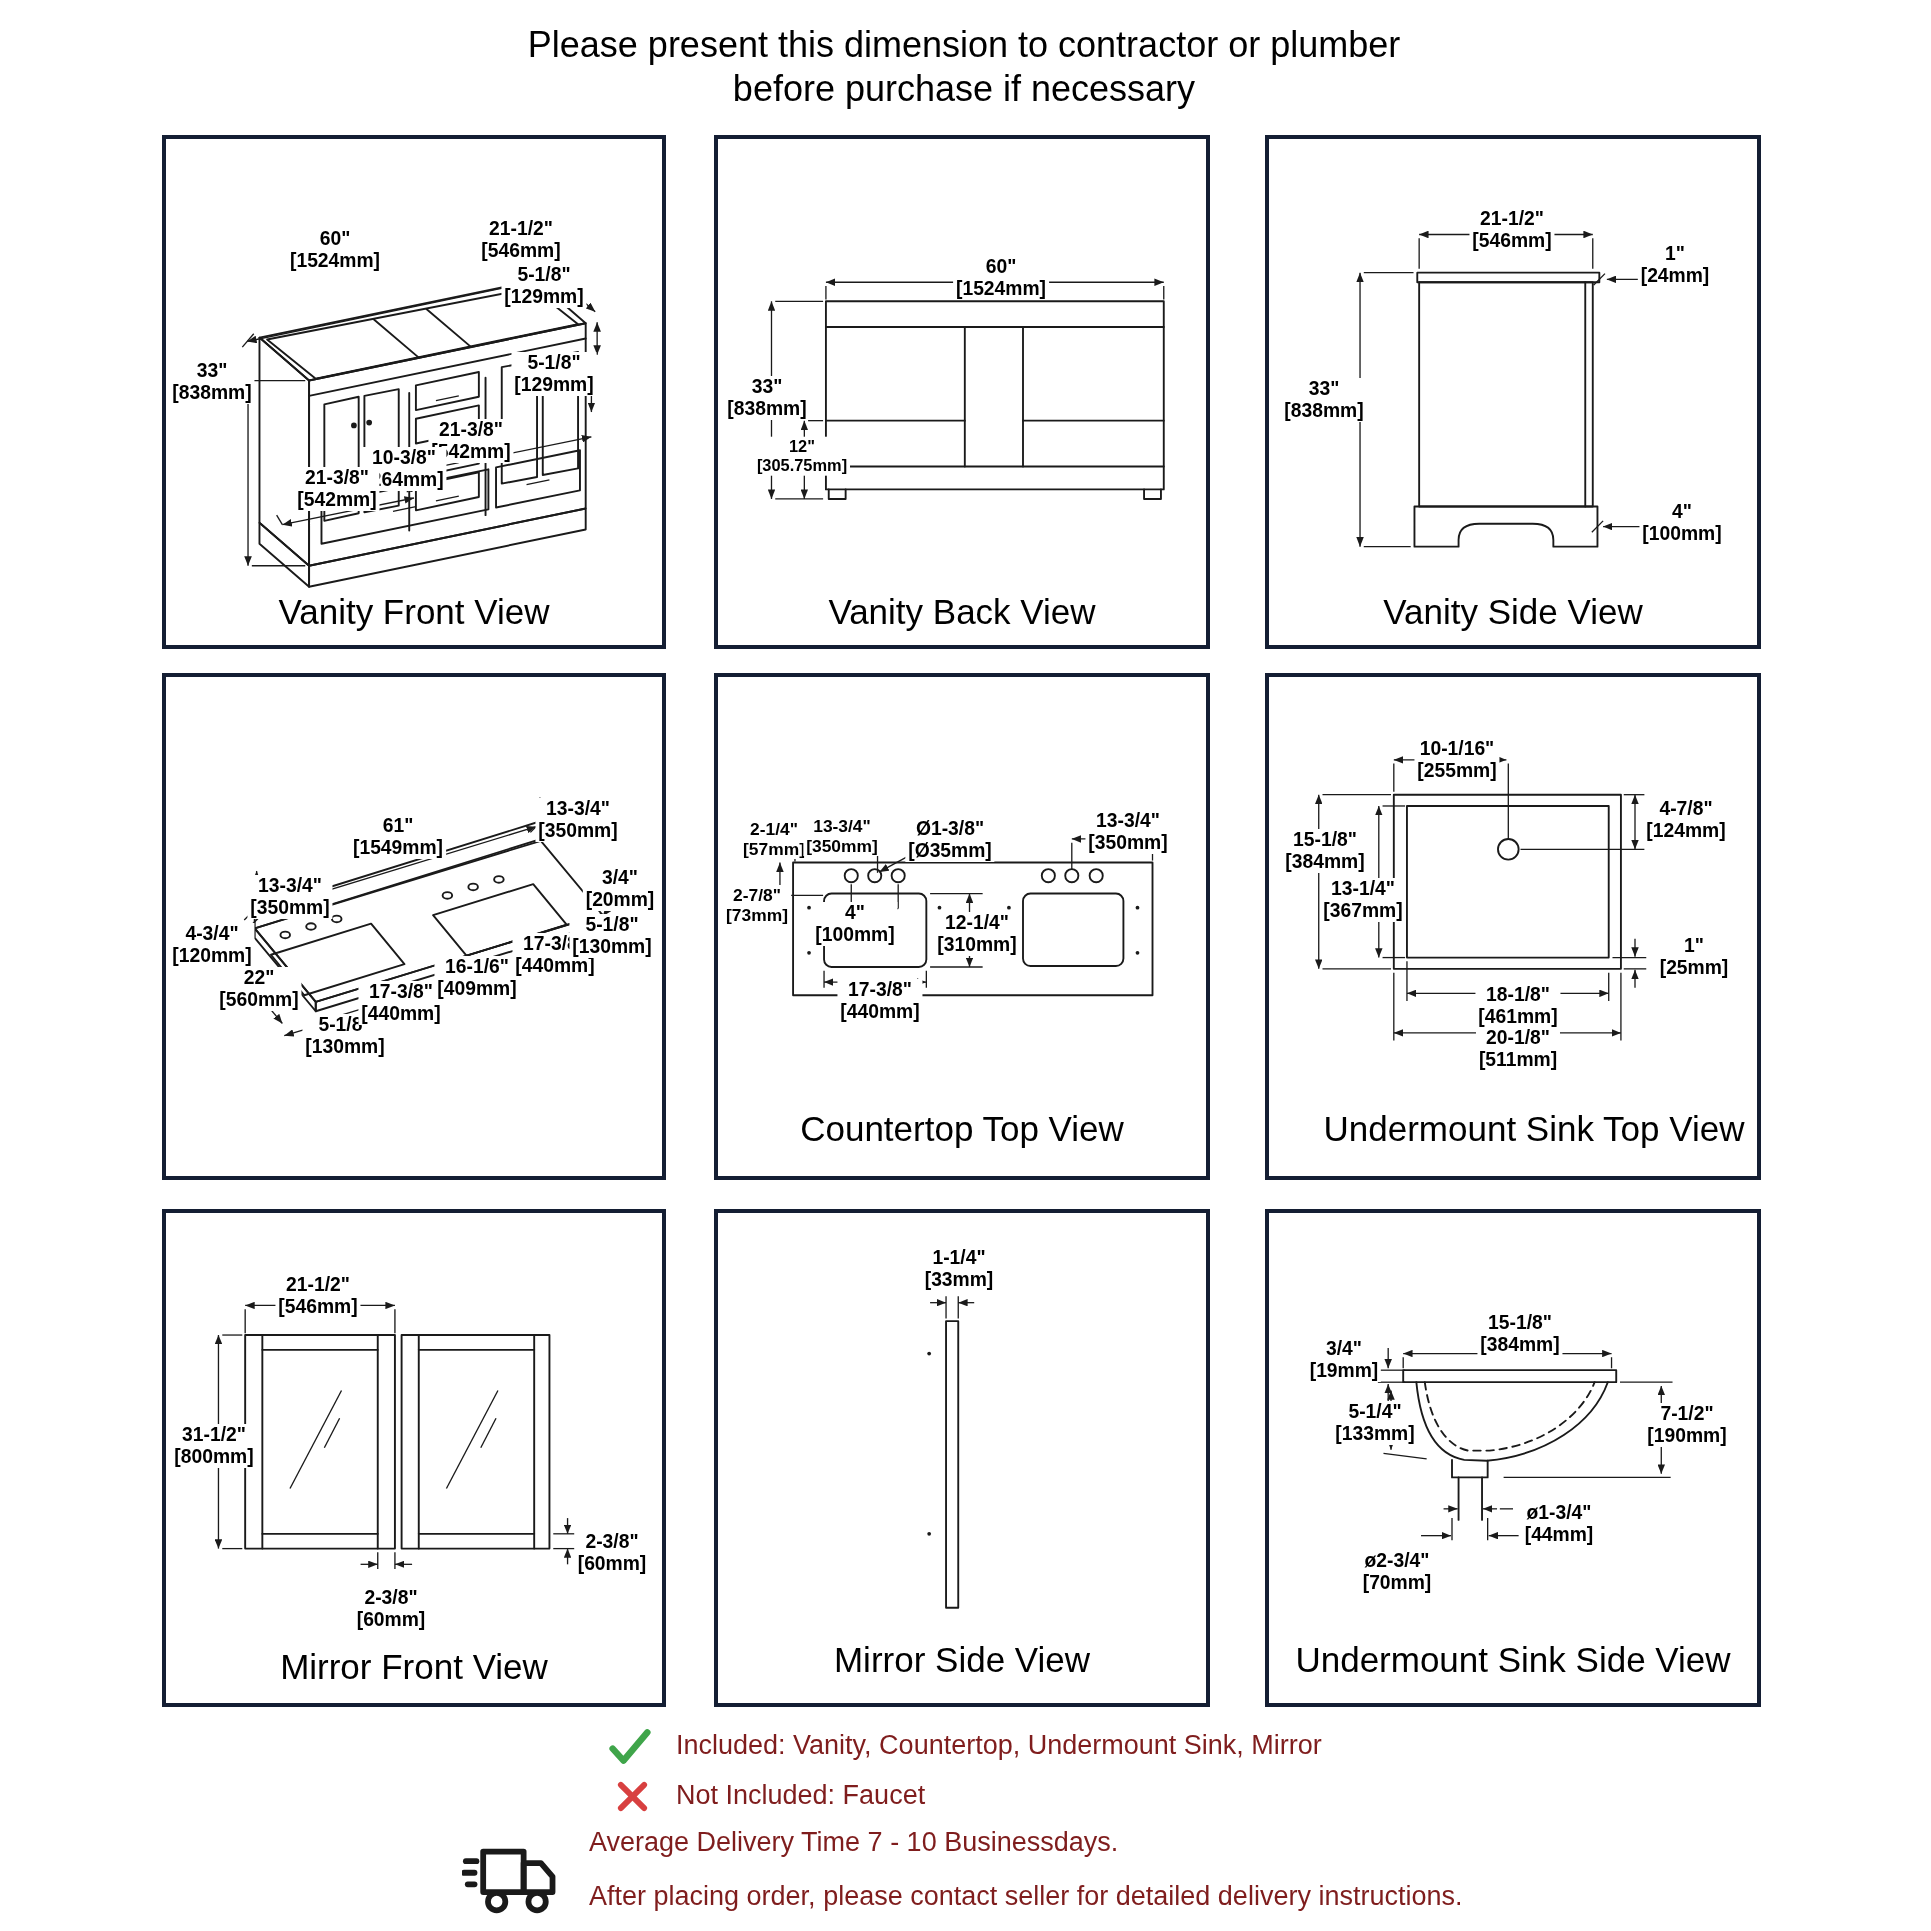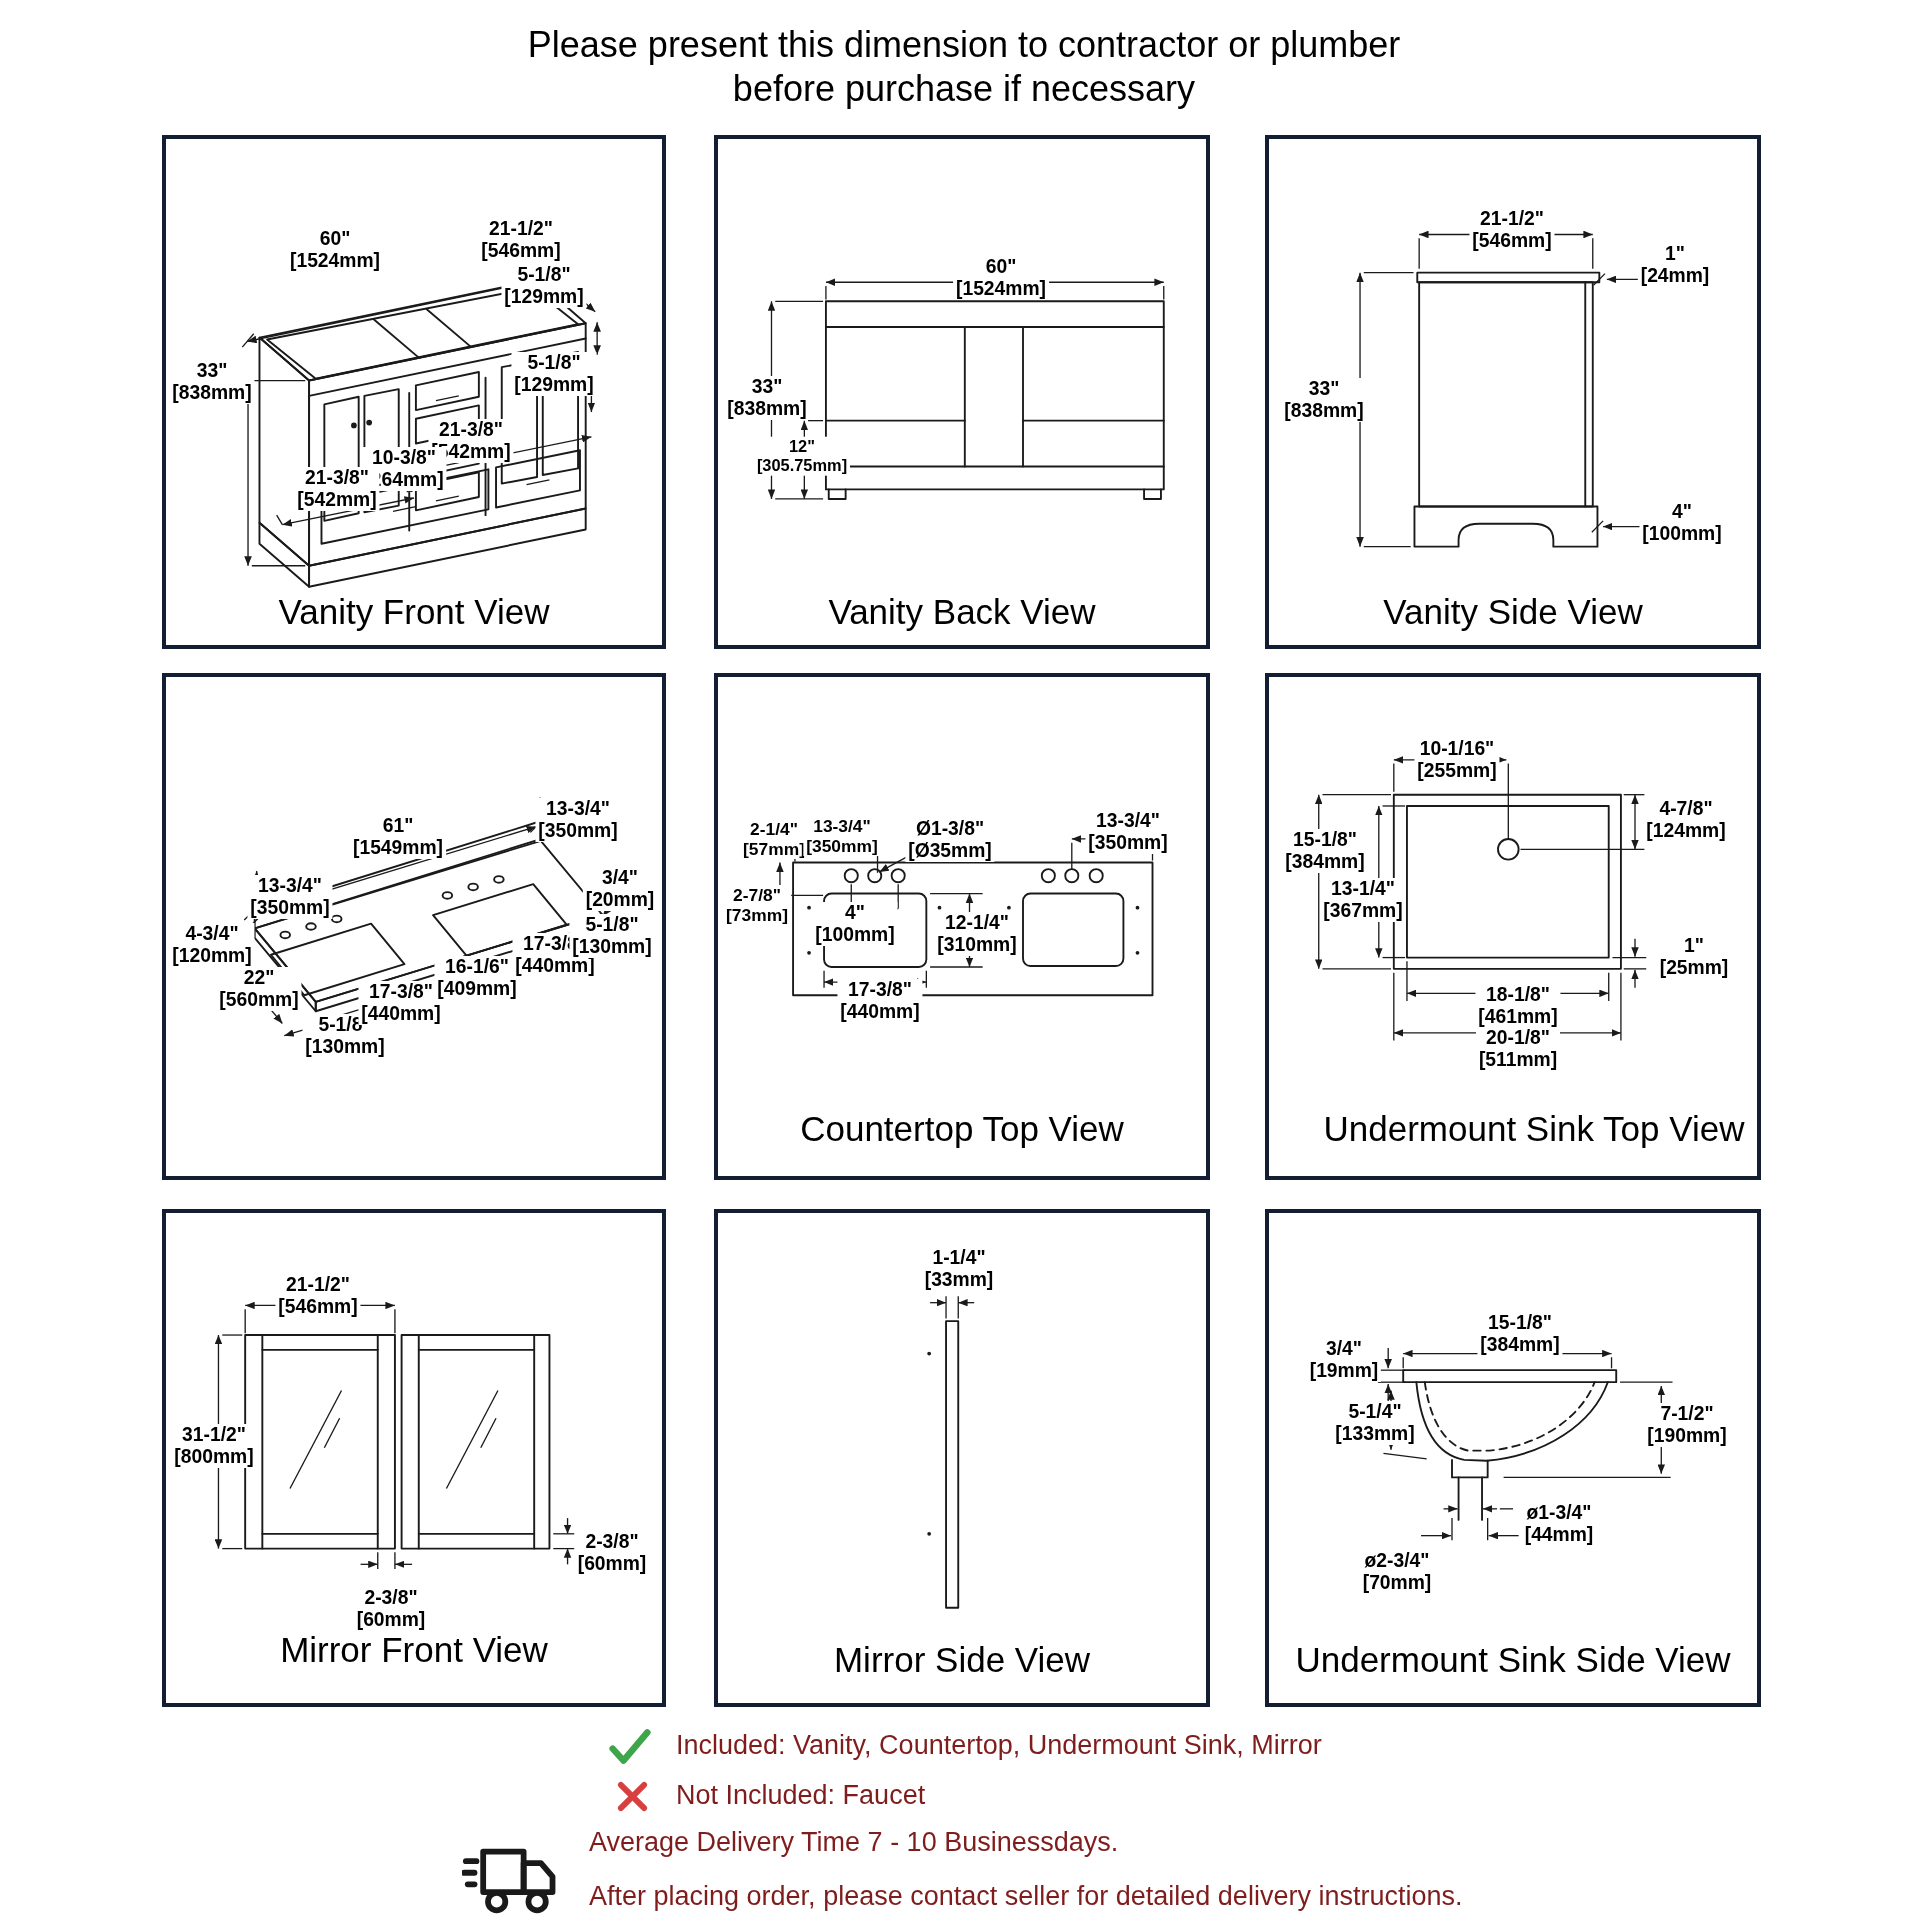--- a/index.html
+++ b/index.html
@@ -468,21 +468,21 @@
       <span>[800mm]</span>
     </div>
   <div class="dim" style="left:225px;top:396px;">
       <span>2-3/8"</span>
       <span>[60mm]</span>
     </div>
   <div class="dim" style="left:446px;top:340px;">
       <span>2-3/8"</span>
       <span>[60mm]</span>
     </div>
-  <div class="cap" style="bottom:33px;">Mirror Front View</div>
+  <div class="cap" style="bottom:16px;">Mirror Front View</div>
 </div>
 
 <div class="panel" style="left:714px;top:1209px;width:496px;height:498px;">
   <svg class="art" viewBox="0 0 520 530" preserveAspectRatio="none">
     <defs>
         <marker id="ar8" markerWidth="10" markerHeight="8" refX="10" refY="4" orient="auto-start-reverse" markerUnits="userSpaceOnUse">
           <path d="M0,0 L10,4 L0,8 z" fill="#1a1a1a"></path>
         </marker>
       </defs>
     <rect class="s" x="243" y="117" width="13" height="310"></rect>

